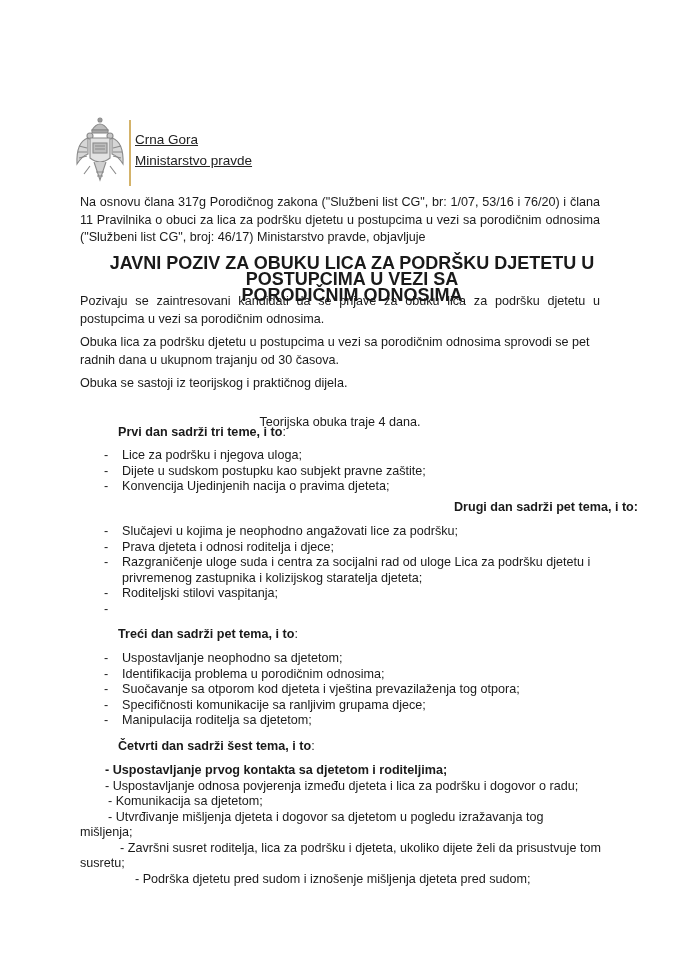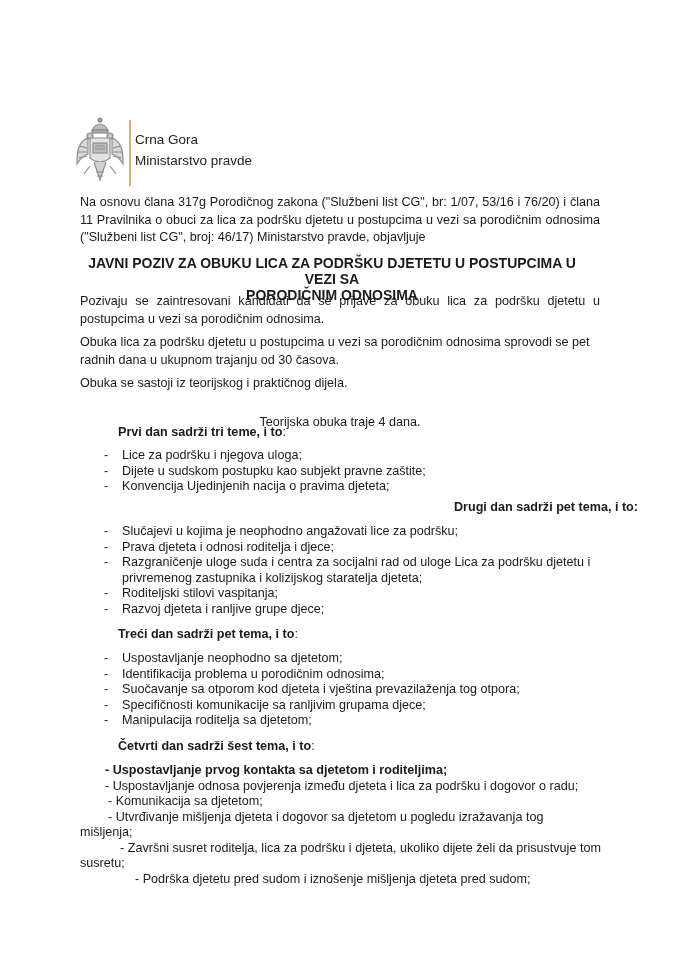--- a/index.html
+++ b/index.html
@@ -2,26 +2,26 @@
 <html><head>
 <meta charset="utf-8">
 <style>
   html, body { margin: 0; padding: 0; background: #ffffff; }
   body { width: 679px; height: 960px; position: relative; overflow: hidden;
          font-family: "Liberation Sans", sans-serif; color: #1a1a1a; }
   .page { position: absolute; left: 0; top: 0; width: 679px; height: 960px; }
   .header { position: absolute; left: 74px; top: 116px; width: 300px; height: 72px; }
   .crest { position: absolute; left: 0; top: 0; width: 52px; height: 70px; }
   .gold-rule { position: absolute; left: 55px; top: 4px; width: 2px; height: 66px; background: #d4b36a; }
-  .org { position: absolute; left: 61px; top: 13px; font-size: 13.5px; line-height: 21px; color: #222; }
+  .org { position: absolute; left: 61px; top: 13px; font-size: 13.5px; line-height: 21px; color: #222; text-decoration: underline; }
   .org div { white-space: nowrap; }
   .block { position: absolute; left: 80px; width: 520px; font-size: 12.6px; line-height: 18px; }
   .justify { text-align: justify; text-align-last: left; }
-  .title { position: absolute; left: 72px; width: 520px; text-align: center; font-weight: bold;
-           font-size: 14px; line-height: 18px; }
+  .title { position: absolute; left: 92px; width: 520px; text-align: center; font-weight: bold;
+           font-size: 18px; line-height: 18px; }
   .bold { font-weight: bold; margin-left: 38px; }
   ul.dash { list-style: none; margin: 0; padding: 0; position: absolute; font-size: 12.6px; line-height: 15.5px; }
   ul.dash li { position: relative; padding-left: 42px; }
   ul.dash li .dash-mark { position: absolute; left: 24px; top: 0; }
   .day4 { position: absolute; left: 80px; width: 530px; font-size: 12.6px; line-height: 15.5px; }
   .day4 div { white-space: nowrap; }
 </style>
 </head>
 <body>
 
@@ -77,21 +77,21 @@
     <li><span class="dash-mark">-</span><span>Dijete u sudskom postupku kao subjekt pravne zaštite;</span></li>
     <li><span class="dash-mark">-</span><span>Konvencija Ujedinjenih nacija  o pravima djeteta;</span></li>
   </ul>
 
   <div class="block bold" style="top:498px;text-align:right;">Drugi dan sadrži pet tema, i to:</div>
   <ul class="dash" style="left:80px; top:524px; width:530px;">
     <li><span class="dash-mark">-</span><span>Slučajevi u kojima je neophodno angažovati lice za podršku;</span></li>
     <li><span class="dash-mark">-</span><span>Prava djeteta i odnosi roditelja i djece;</span></li>
     <li><span class="dash-mark">-</span><span>Razgraničenje uloge suda i centra za socijalni rad od uloge Lica za podršku djetetu i</span><br><span>privremenog zastupnika i kolizijskog staratelja djeteta;</span></li>
     <li><span class="dash-mark">-</span><span>Roditeljski stilovi vaspitanja;</span></li>
-    <li><span class="dash-mark">-</span><span>Razvoj djeteta i ranljive  grupe djece;</span></li>
+    <li><span class="dash-mark">-</span></li>
   </ul>
 
   <div class="block" style="top:625px;"><span class="bold">Treći dan sadrži pet tema, i to</span><span>:</span></div>
   <ul class="dash" style="left:80px; top:651px;">
     <li><span class="dash-mark">-</span><span> Uspostavljanje neophodno sa djetetom;</span></li>
     <li><span class="dash-mark">-</span><span> Identifikacija problema u porodičnim odnosima;</span></li>
     <li><span class="dash-mark">-</span><span>Suočavanje sa otporom kod djeteta i vještina prevazilaženja tog otpora;</span></li>
     <li><span class="dash-mark">-</span><span>Specifičnosti komunikacije sa ranljivim grupama djece;</span></li>
     <li><span class="dash-mark">-</span><span>Manipulacija roditelja sa djetetom;</span></li>
   </ul>

